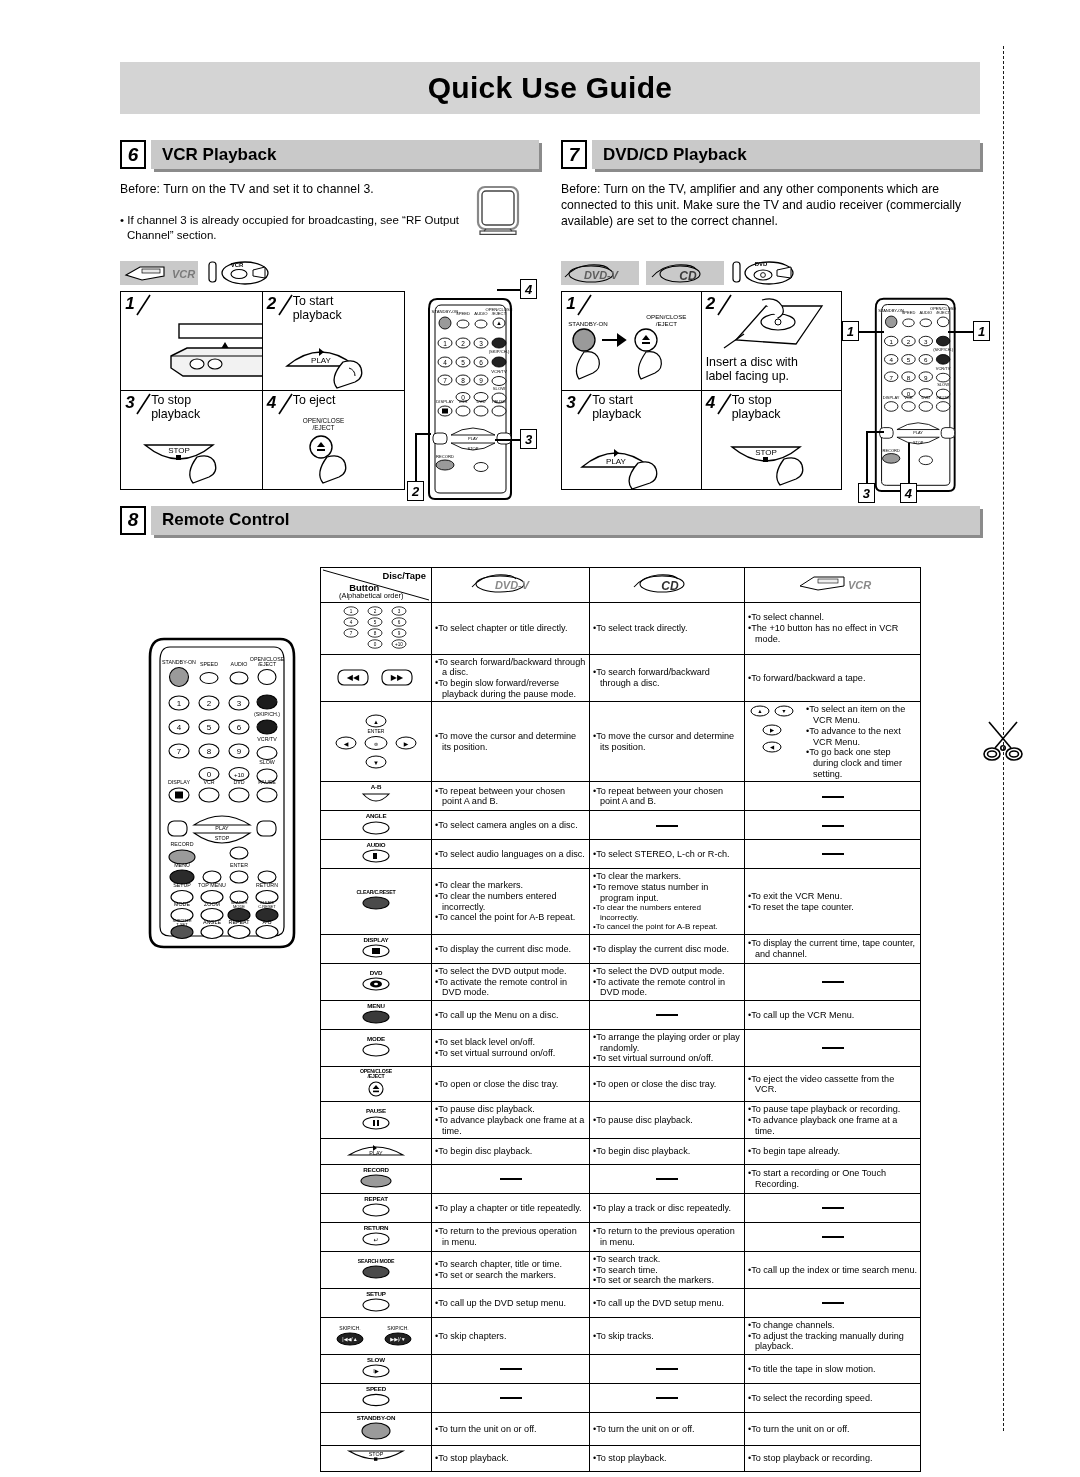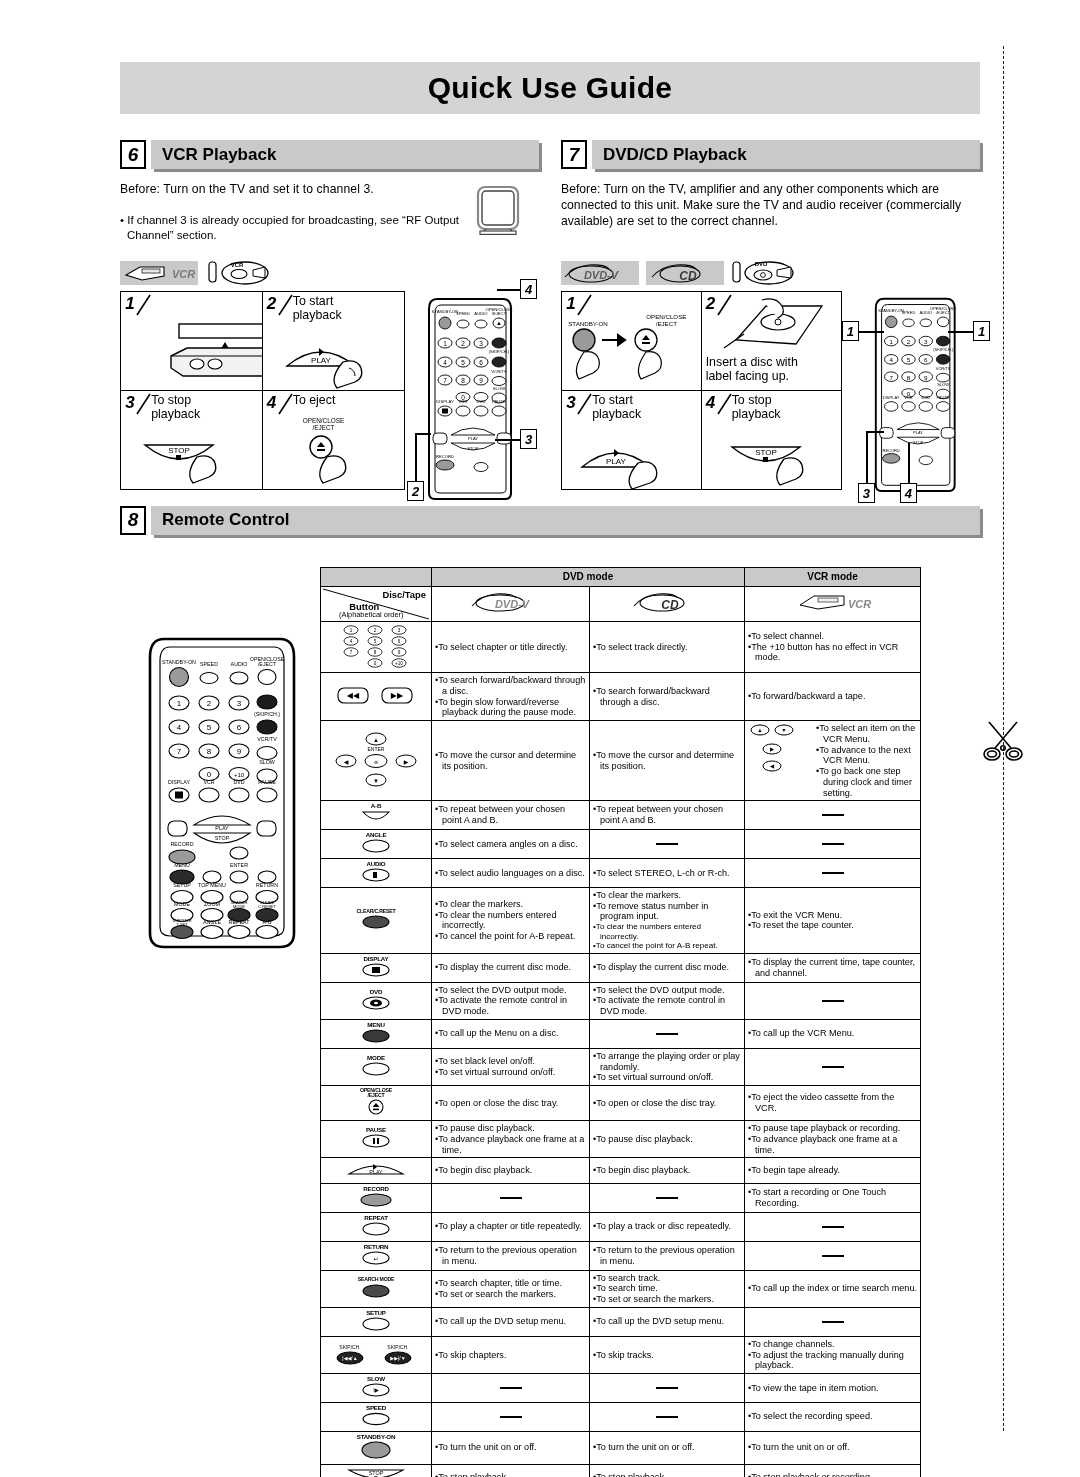--- a/index.html
+++ b/index.html
@@ -122,21 +122,21 @@
   td.desc li.sm { font-size:8.1px; }
   td.dash { text-align:center; font-weight:bold; }
   td.dash span { display:inline-block; width:22px; border-top:2.4px solid #000; vertical-align:middle; }
   .hdr-icons { height:30px; }
   .modehdr { height:17px; }
   .splitcell { position:relative; height:34px; }
   .splitcell .diag { position:absolute; left:0; top:0; width:100%; height:100%; }
   .splitcell .t1 { position:absolute; right:5px; top:2px; font-size:9.4px; font-weight:bold; }
   .splitcell .t2 { position:absolute; left:4px; bottom:2px; font-size:9.4px; font-weight:bold; line-height:1.0;}
   .splitcell .t2 small { font-weight:normal; font-size:7.4px; display:block;margin-left:14px; }
-  .vcrarrows { display:flex; align-items:flex-start; gap:20px;justify-content:center; }
+  .vcrarrows { display:flex; align-items:flex-start; gap:10px;justify-content:center; }
   .vcrarrows .ar { width:48px; flex:0 0 auto; }
   .vcrarrows ul { margin:0; padding:0; list-style:none; flex:1; }
   .vcrarrows li { padding-left:7px; text-indent:-7px; }
   .vcrarrows li::before { content:"\2022 "; }
 
   .btnlabel { font-size:6.2px; letter-spacing:-.2px; display:block; line-height:1; margin-bottom:1px; font-weight:bold;}
   .btnlabel.tiny { font-size:5.2px; }
 
   
   .footer {
@@ -651,25 +651,20 @@
       </div>
 
       <table class="btntable">
         <colgroup>
           <col class="c-btn">
             <col class="c-dvd">
             <col class="c-cd">
             <col class="c-vcr">
         </colgroup>
         <thead>
-          <tr class="modehdr">
-            <th style="background:#c9c9c9;border-bottom:none;"></th>
-            <th colspan="2">DVD mode</th>
-            <th>VCR mode</th>
-          </tr>
           <tr class="hdr-icons">
             <th style="background:#fff;padding:0;">
               <div class="splitcell">
                 <svg class="diag" viewBox="0 0 111 34" preserveAspectRatio="none">
                   <line x1="2" y1="2" x2="109" y2="32" stroke="#000" stroke-width="1"></line>
                 </svg>
                 <div class="t1">Disc/Tape</div>
                 <div class="t2">
                   <span>Button</span>
                   <small>(Alphabetical order)</small>
@@ -1228,21 +1223,21 @@
               <span class="btnlabel">SLOW</span>
               <svg width="30" height="14" viewBox="0 0 30 14">
                 <ellipse cx="15" cy="7" rx="13" ry="6" fill="#fff" stroke="#000" stroke-width="1.1"></ellipse>
                 <text x="15" y="9.4" font-size="5.4" text-anchor="middle" font-family="Liberation Sans, sans-serif">I▶</text>
               </svg>
             </td>
             <td class="dash"><span></span></td>
             <td class="dash"><span></span></td>
             <td class="desc">
                 <ul>
-                  <li>To view the tape in item motion.</li>
+                  <li>To title the tape in slow motion.</li>
                 </ul>
               </td>
           </tr>
 
           <tr>
             <td class="btncell">
               <span class="btnlabel">SPEED</span>
               <svg width="30" height="14" viewBox="0 0 30 14">
                   <ellipse cx="15" cy="7" rx="13" ry="5.6" fill="#fff" stroke="#000" stroke-width="1.1"></ellipse>
                 </svg>

